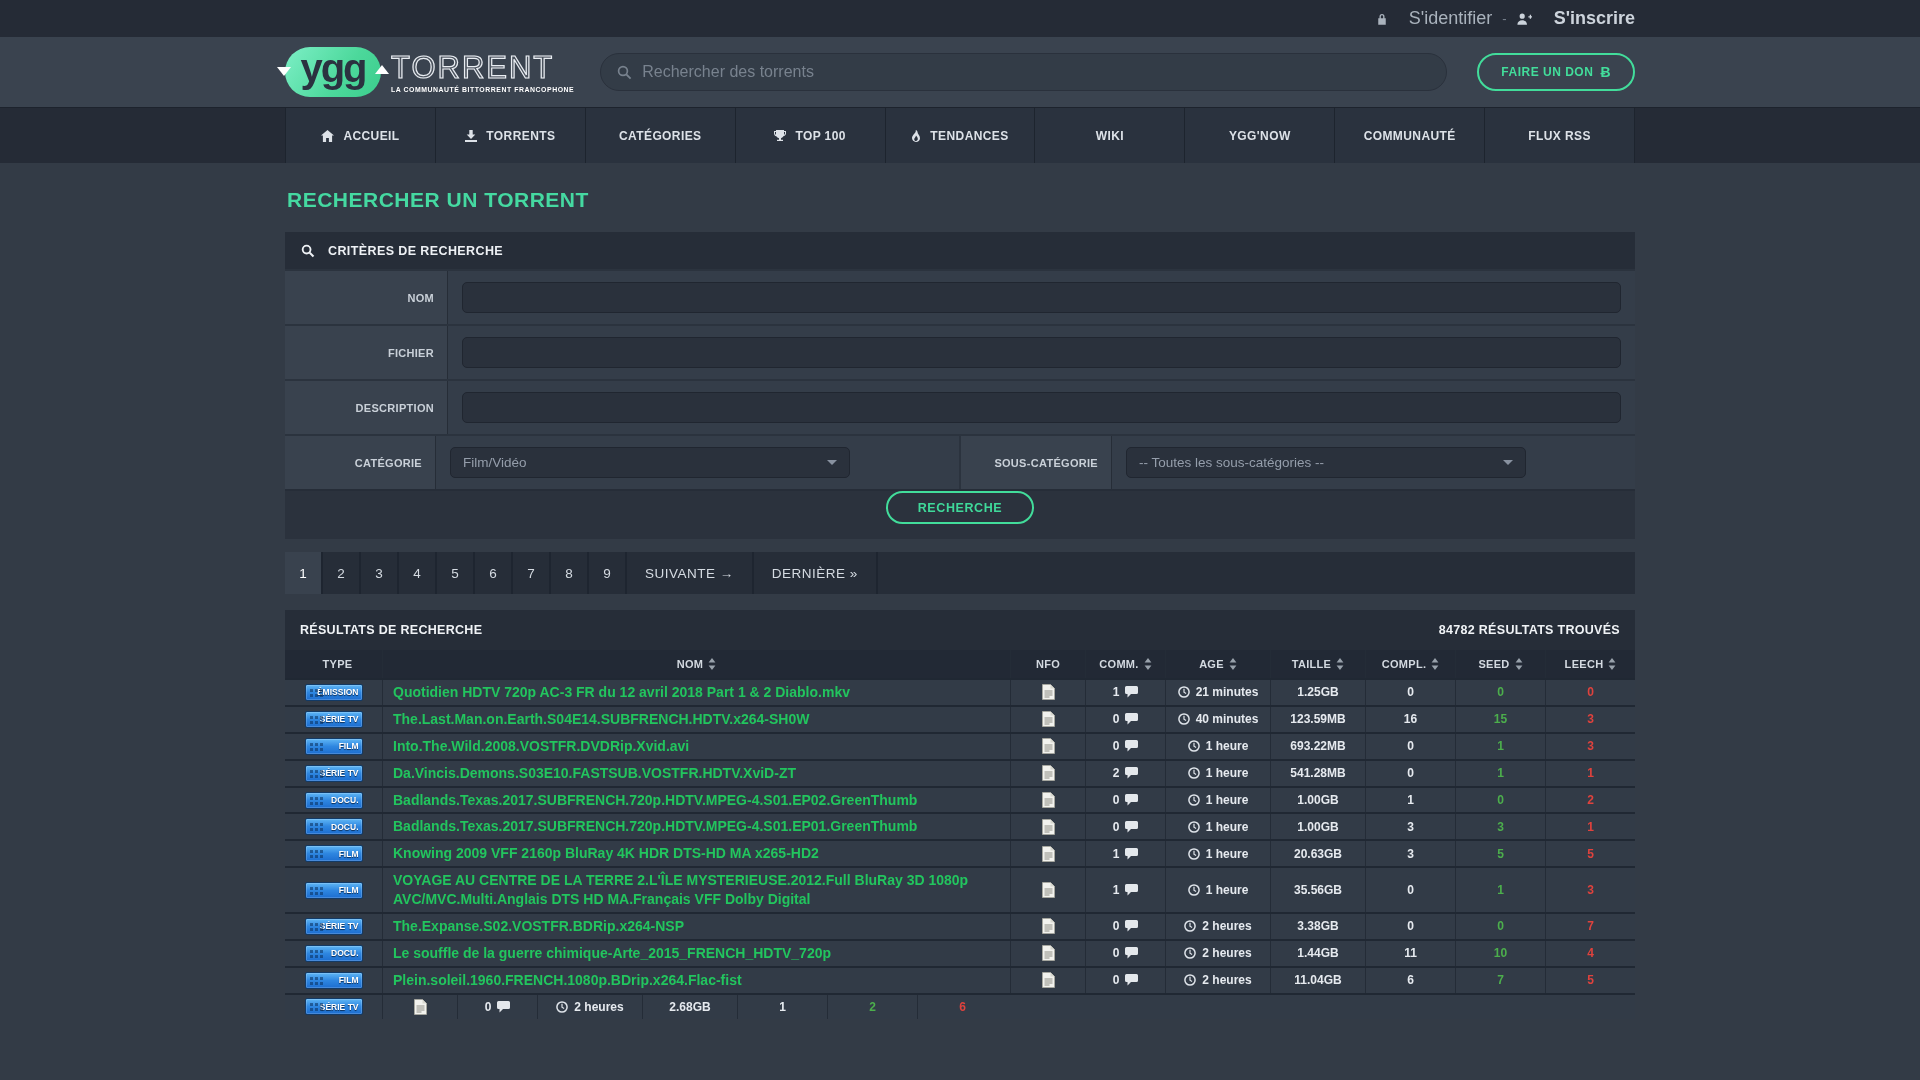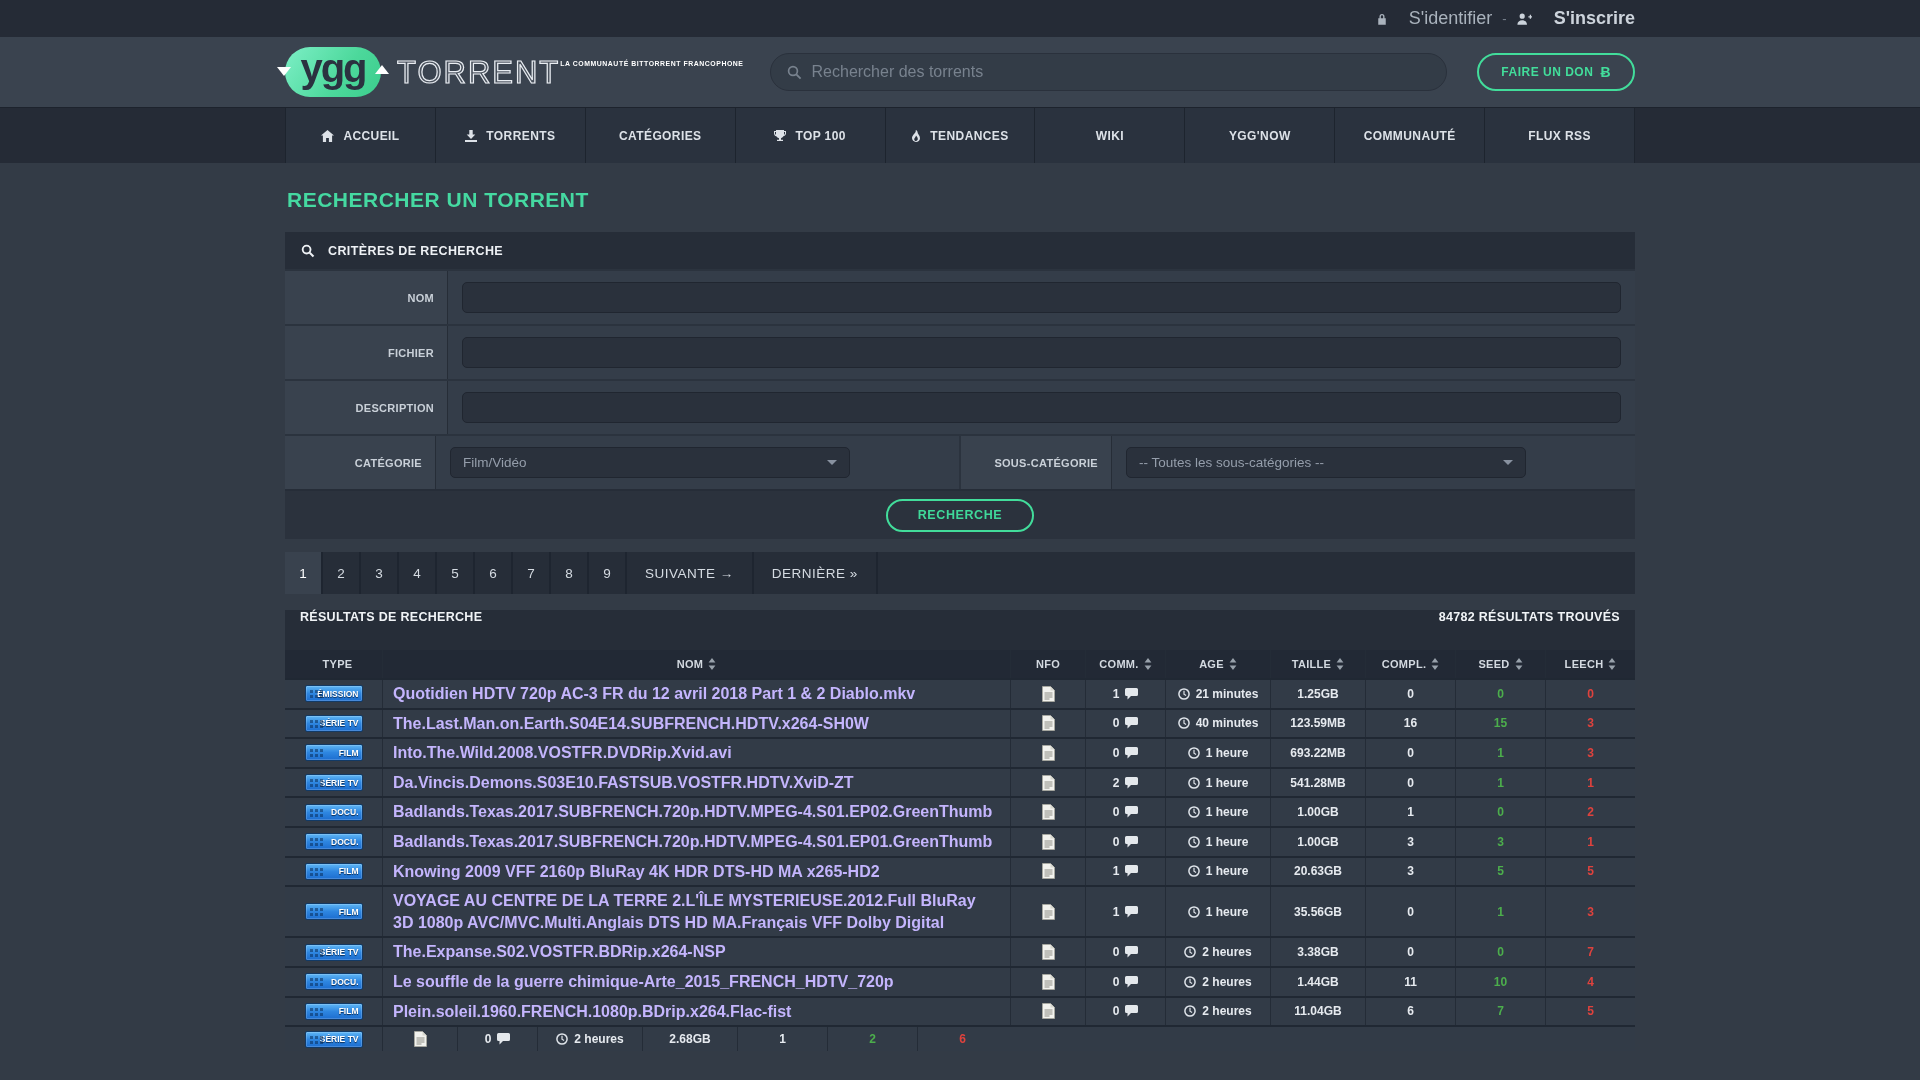--- a/index.html
+++ b/index.html
@@ -13,21 +13,21 @@
   .topbar .register{color:#ccd3db;font-weight:bold}
   .topbar .sep{color:#79828e;font-size:13px}
 
   
   .header{height:70px;background:#3a434f;display:flex;align-items:center;padding:0 285px}
   .logo{display:flex;align-items:center;cursor:pointer}
   .logo-pill{position:relative;width:96px;height:50px;border-radius:25px;background:linear-gradient(125deg,#7defc6 0%,#4cd89b 60%,#3bcd8c 100%);display:flex;align-items:center;justify-content:center}
   .logo-ygg{font-size:40px;font-weight:800;color:#2b3240;letter-spacing:-2px;transform:translateY(-4px)}
   .tri-l{position:absolute;left:-8px;top:20px;width:0;height:0;border-left:7px solid transparent;border-right:7px solid transparent;border-top:9px solid #fff}
   .tri-r{position:absolute;right:-8px;top:18px;width:0;height:0;border-left:7px solid transparent;border-right:7px solid transparent;border-bottom:9px solid #fff}
-  .logo-text{margin-left:16px;display:flex;flex-direction:row}
+  .logo-text{margin-left:10px;display:flex;flex-direction:column}
   .logo-torrent{font-size:31px;line-height:1;letter-spacing:2px;color:rgba(255,255,255,.08);-webkit-text-stroke:1.2px #e9edf2;font-weight:400}
   .logo-tagline{font-size:6.9px;font-weight:bold;color:#fff;letter-spacing:.55px;margin-top:3px}
   .searchbar{flex:1;height:38px;margin:0 30px 0 26px;background:#333c47;border:1px solid #2a313c;border-radius:19px;display:flex;align-items:center;padding:0 16px;gap:10px}
   .searchbar input{flex:1;background:transparent;border:none;outline:none;color:#cfd6de;font-size:16px;font-family:"Liberation Sans",sans-serif}
   .searchbar input::placeholder{color:#78828e}
   .donate-btn{height:38px;padding:0 22px;border:2px solid #42dd9b;border-radius:19px;background:transparent;color:#42dd9b;font-weight:bold;font-size:12px;letter-spacing:.5px;display:flex;align-items:center;gap:7px;cursor:pointer;font-family:"Liberation Sans",sans-serif}
   .donate-btc{font-weight:bold;font-size:14px}
 
   
   .nav{height:56px;background:#252b36;border-top:1px solid #1d232d}
@@ -44,50 +44,50 @@
   .panel-header{height:37px;background:#262d38;display:flex;align-items:center;gap:13px;padding:0 16px;color:#eef1f5;font-weight:bold;font-size:12.5px;letter-spacing:.4px}
   .form-row{display:flex;align-items:stretch;min-height:54px;background:#343d49;border-top:2px solid #2b333e}
   .label-cell{width:163px;flex:none;background:#39424e;display:flex;align-items:center;justify-content:flex-end;padding-right:13px;color:#c9d0d8;font-size:11px;font-weight:600;letter-spacing:.3px;border-right:1px solid #262d37}
   .field{flex:1;display:flex;align-items:center;padding:11px 14px}
   .field input{width:100%;height:31px;background:#2a313c;border:1px solid #202630;border-radius:5px;color:#cfd6de;padding:0 10px;font-size:13px;outline:none;font-family:"Liberation Sans",sans-serif}
   .half{flex:1;display:flex;align-items:stretch}
   .half + .half{border-left:2px solid #2b333e}
   .half .label-cell{width:151px}
   .select{height:31px;flex:1;max-width:400px;background:#2a313c;border:1px solid #202630;border-radius:5px;display:flex;align-items:center;justify-content:space-between;padding:0 12px;color:#959eab;font-size:13.5px;cursor:pointer}
   .chev{width:0;height:0;border-left:5px solid transparent;border-right:5px solid transparent;border-top:5px solid #8892a0}
-  .action-row{height:50px;background:#2b323d;border-top:2px solid #262d38;display:flex;align-items:center;justify-content:center}
+  .action-row{height:50px;background:#2b323d;border-top:2px solid #262d38;display:flex;align-items:flex-start;justify-content:center}
   .search-btn{height:33px;padding:0 30px;border:2px solid #42dd9b;border-radius:20px;background:transparent;color:#3fd99a;font-weight:bold;font-size:12.5px;letter-spacing:.6px;cursor:pointer;font-family:"Liberation Sans",sans-serif}
 
   
   .pagination{margin-top:13px;height:42px;background:#262d38;display:flex;align-items:stretch}
   .page-item{min-width:38px;display:flex;align-items:center;justify-content:center;color:#d5dbe2;font-size:13.5px;border-right:2px solid #1e2530;cursor:pointer}
   .page-item.active{background:#39424e;color:#fff}
   .page-word{padding:0 18px;letter-spacing:.5px}
 
   
   .results{margin-top:16px}
-  .results-band{height:40px;background:#262d38;display:flex;justify-content:space-between;padding:0 15px;color:#f0f3f6;font-weight:bold;font-size:12.5px;letter-spacing:.3px}
+  .results-band{height:40px;background:#262d38;display:flex;justify-content:space-between;align-items:center;padding:0 15px;color:#f0f3f6;font-weight:bold;font-size:12.5px;letter-spacing:.3px}
   .trow{display:flex;align-items:stretch}
   .thead{background:#222935;height:28px}
   .thead .cell{color:#d3d9e0;font-size:11px;font-weight:bold;letter-spacing:.3px;gap:5px}
   .row{background:#323b47;border-top:2px solid #202833;min-height:26px}
   .cell{display:flex;align-items:center;justify-content:center;border-left:1px solid #242c37;padding:2px 4px}
   .cell:first-child{border-left:none}
   .c-type{width:97px;flex:none}
   .c-nom{flex:1;justify-content:flex-start;padding:3px 10px}
   .thead .c-nom{justify-content:center}
   .thead .c-type{justify-content:center;padding-left:12px}
   .c-nfo{width:75px;flex:none}
   .c-comm{width:80px;flex:none}
   .c-age{width:105px;flex:none;gap:6px}
   .c-taille{width:95px;flex:none}
   .c-compl{width:90px;flex:none}
   .c-seed{width:90px;flex:none}
   .c-leech{width:90px;flex:none}
-  .tname{color:#c4b5fd;font-weight:bold;font-size:16px;line-height:1.35;cursor:pointer}
+  .tname{color:#22c55e;font-weight:bold;font-size:14px;line-height:1.35;cursor:pointer}
   .num{color:#e6eaef;font-weight:bold;font-size:12px}
   .agetxt{color:#e6eaef;font-weight:bold;font-size:12px}
   .seed-val{color:#4cae4c;font-weight:bold;font-size:12px}
   .leech-val{color:#df423d;font-weight:bold;font-size:12px}
   .comm-wrap{display:flex;align-items:center;gap:6px;cursor:pointer}
   .badge{position:relative;width:58px;height:17px;border-radius:2px;background:linear-gradient(180deg,#5fb6f5 0%,#2e86e0 50%,#1d6ed0 100%);border:1px solid #123a66;display:inline-flex;align-items:center;justify-content:flex-end;padding-right:3px;cursor:pointer;box-shadow:inset 0 0 0 1px rgba(255,255,255,.18)}
   .badge .film{position:absolute;left:4px;top:4px;width:3px;height:3px;background:rgba(10,45,90,.55);box-shadow:5px 0 rgba(10,45,90,.55),10px 0 rgba(10,45,90,.55),0 5px rgba(10,45,90,.55),5px 5px rgba(10,45,90,.55),10px 5px rgba(10,45,90,.55)}
   .badge .blabel{font-size:8.5px;font-weight:bold;color:#fff;letter-spacing:0;text-shadow:0 1px 1px #0a2a50;white-space:nowrap}
 </style>
 </head>

